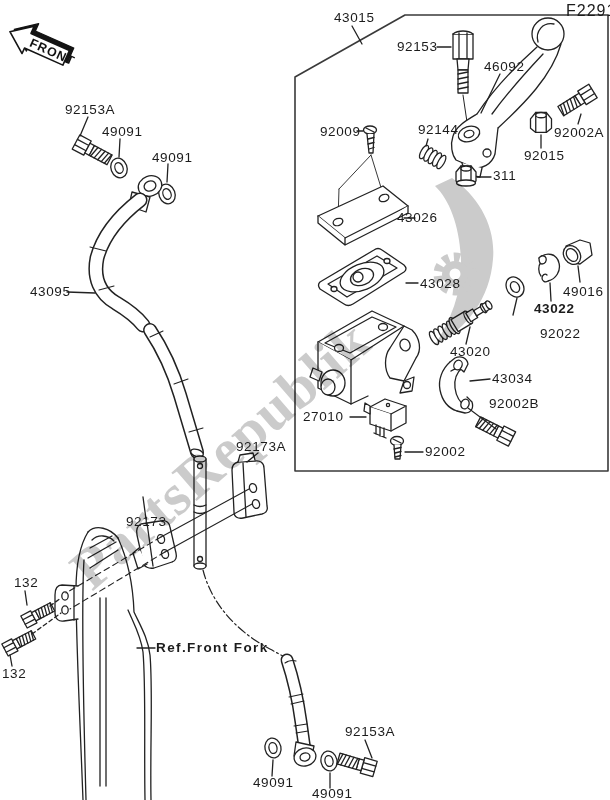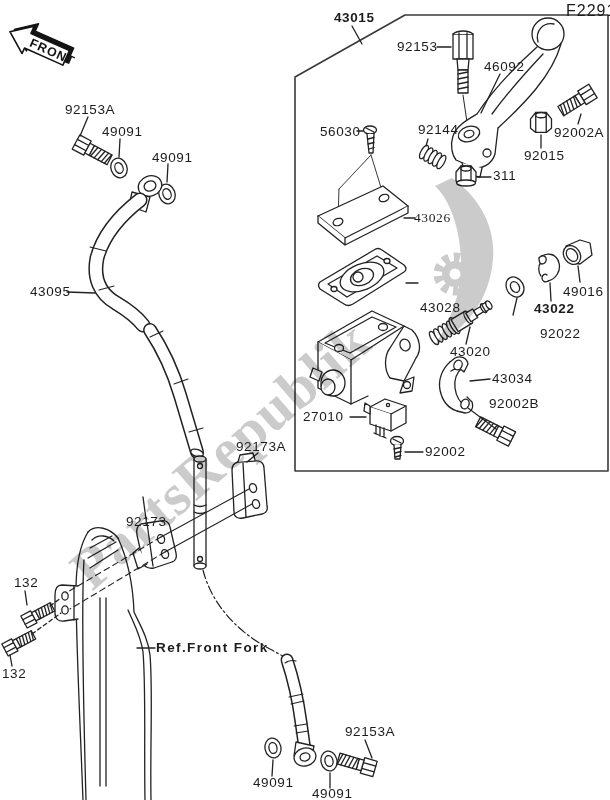--- a/index.html
+++ b/index.html
@@ -343,30 +343,30 @@
                C452,318 462,291 461,261 C460,228 450,200 435,186 Z" fill="#cbcbcb"></path>
       <circle cx="455" cy="274" r="17" fill="none" stroke="#cbcbcb" stroke-width="9" stroke-dasharray="6.2 5"></circle>
       <circle cx="455" cy="274" r="13" fill="#cbcbcb"></circle>
       <circle cx="455" cy="274" r="5.5" fill="#ffffff"></circle>
     </g>
     <text transform="translate(92,592) rotate(-41)" x="0" y="0" font-family="Liberation Serif, serif" font-weight="bold" font-size="58" fill="#cbcbcb" letter-spacing="1">PartsRepublik</text>
   </svg>
 
   <div class="code" style="left:566px;top:2px;">F2291</div>
 
-  <div class="lbl" style="left:334px;top:10px;font-weight:bold;">43015</div>
+  <div class="lbl" style="left:334px;top:10px;">43015</div>
   <div class="lbl" style="left:397px;top:39px;">92153</div>
   <div class="lbl" style="left:484px;top:59px;">46092</div>
-  <div class="lbl" style="left:320px;top:124px;">56030</div>
+  <div class="lbl" style="left:320px;top:124px;">92009</div>
   <div class="lbl" style="left:409px;top:122px;margin-left:9px;">92144</div>
   <div class="lbl" style="left:554px;top:125px;">92002A</div>
   <div class="lbl" style="left:524px;top:148px;">92015</div>
   <div class="lbl" style="left:493px;top:168px;">311</div>
-  <div class="lbl" style="left:414px;top:210px;font-family:Liberation Serif, serif;">43026</div>
-  <div class="lbl" style="left:420px;top:276px;margin-top:24px;">43028</div>
+  <div class="lbl" style="left:397px;top:210px;">43026</div>
+  <div class="lbl" style="left:420px;top:276px;">43028</div>
   <div class="lbl" style="left:563px;top:284px;">49016</div>
   <div class="lbl" style="left:534px;top:301px;font-weight:bold;">43022</div>
   <div class="lbl" style="left:499px;top:326px;margin-left:41px;">92022</div>
   <div class="lbl" style="left:450px;top:344px;">43020</div>
   <div class="lbl" style="left:492px;top:371px;">43034</div>
   <div class="lbl" style="left:489px;top:396px;">92002B</div>
   <div class="lbl" style="left:303px;top:409px;text-align:right;">27010</div>
   <div class="lbl" style="left:425px;top:444px;">92002</div>
   <div class="lbl" style="left:30px;top:284px;">43095</div>
   <div class="lbl" style="left:236px;top:439px;">92173A</div>

